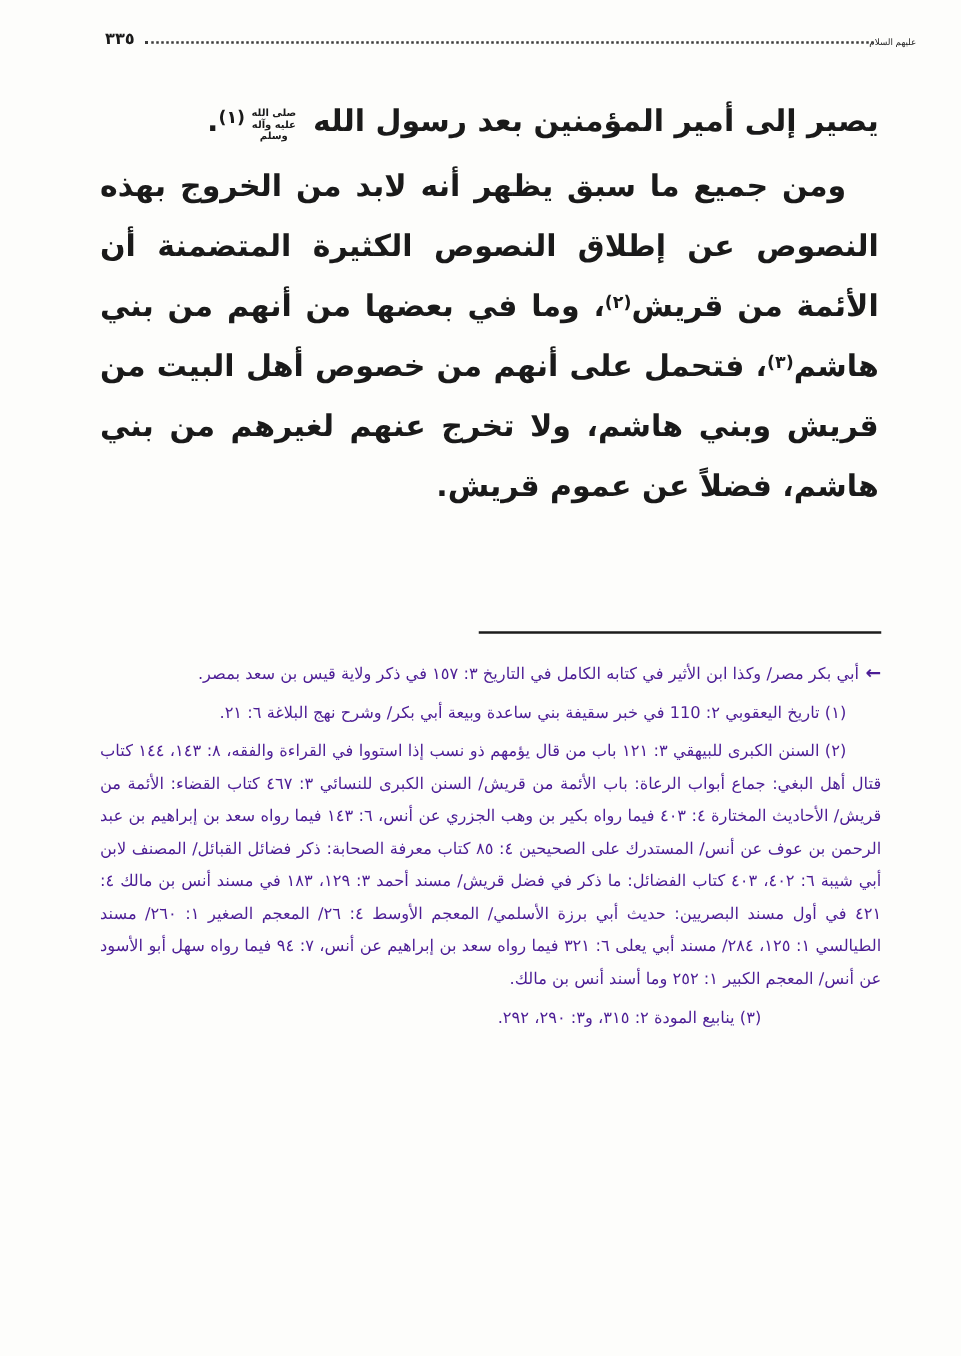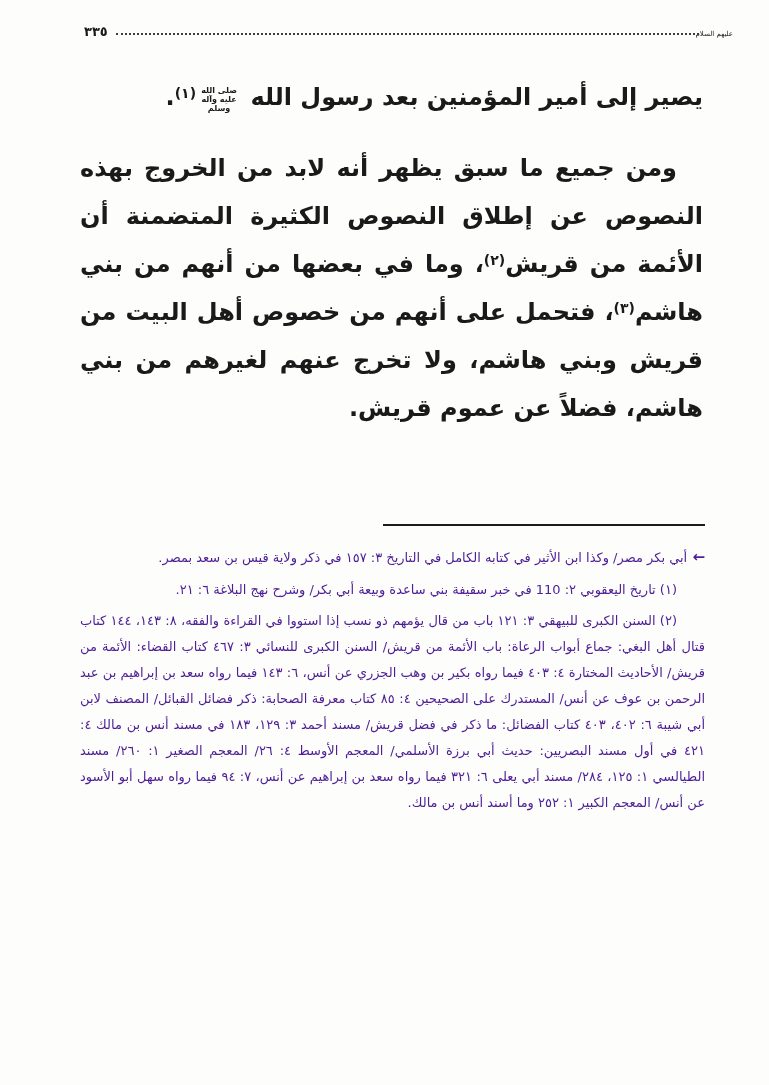--- a/index.html
+++ b/index.html
@@ -47,21 +47,21 @@
   .page-num{font-size:13px;letter-spacing:1px;white-space:nowrap;}
   
   .body-text{
     margin-top:34px;
     padding:0 66px 0 80px;
     font-size:24px;
     font-weight:bold;
     line-height:2.0;
   }
   .body-text p{margin:0 0 14px;text-align:justify;text-indent:26px;}
-  .body-text p:first-child{text-indent:0;margin-bottom:23px;}
+  .body-text p:first-child{text-indent:0;margin-bottom:4px;}
   .fnref{font-size:14px;vertical-align:7px;font-weight:bold;}
   .honorific{
     display:inline-block;width:46px;
     font-size:8px;line-height:1.1;text-align:center;
     vertical-align:-6px;font-weight:bold;
   }
   
   .fn-sep{
     width:322px;height:2px;
     background:var(--rule);
@@ -98,15 +98,16 @@
       <p><span>يصير إلى أمير المؤمنين بعد رسول الله </span><span class="honorific">صلى الله عليه وآله وسلم</span><span class="fnref">(١)</span><span>.</span></p>
       <p><span>ومن جميع ما سبق يظهر أنه لابد من الخروج بهذه النصوص عن إطلاق النصوص الكثيرة المتضمنة أن الأئمة من قريش</span><span class="fnref">(٢)</span><span>، وما في بعضها من أنهم من بني هاشم</span><span class="fnref">(٣)</span><span>، فتحمل على أنهم من خصوص أهل البيت من قريش وبني هاشم، ولا تخرج عنهم لغيرهم من بني هاشم، فضلاً عن عموم قريش.</span></p>
     </main>
 
   <div class="fn-sep"></div>
 
   <section class="footnotes">
       <p><span class="fn-lead fn-arrow">← </span><span>أبي بكر مصر/ وكذا ابن الأثير في كتابه الكامل في التاريخ ٣: ١٥٧ في ذكر ولاية قيس بن سعد بمصر.</span></p>
       <p><span class="fn-lead">(١) </span><span>تاريخ اليعقوبي ٢: 110 في خبر سقيفة بني ساعدة وبيعة أبي بكر/ وشرح نهج البلاغة ٦: ٢١.</span></p>
       <p><span class="fn-lead">(٢) </span><span>السنن الكبرى للبيهقي ٣: ١٢١ باب من قال يؤمهم ذو نسب إذا استووا في القراءة والفقه، ٨: ١٤٣، ١٤٤ كتاب قتال أهل البغي: جماع أبواب الرعاة: باب الأئمة من قريش/ السنن الكبرى للنسائي ٣: ٤٦٧ كتاب القضاء: الأئمة من قريش/ الأحاديث المختارة ٤: ٤٠٣ فيما رواه بكير بن وهب الجزري عن أنس، ٦: ١٤٣ فيما رواه سعد بن إبراهيم بن عبد الرحمن بن عوف عن أنس/ المستدرك على الصحيحين ٤: ٨٥ كتاب معرفة الصحابة: ذكر فضائل القبائل/ المصنف لابن أبي شيبة ٦: ٤٠٢، ٤٠٣ كتاب الفضائل: ما ذكر في فضل قريش/ مسند أحمد ٣: ١٢٩، ١٨٣ في مسند أنس بن مالك ٤: ٤٢١ في أول مسند البصريين: حديث أبي برزة الأسلمي/ المعجم الأوسط ٤: ٢٦/ المعجم الصغير ١: ٢٦٠/ مسند الطيالسي ١: ١٢٥، ٢٨٤/ مسند أبي يعلى ٦: ٣٢١ فيما رواه سعد بن إبراهيم عن أنس، ٧: ٩٤ فيما رواه سهل أبو الأسود عن أنس/ المعجم الكبير ١: ٢٥٢ وما أسند أنس بن مالك.</span></p>
+      <p><span class="fn-lead">(٣) </span><span>ينابيع المودة ٢: ٣١٥، و٣: ٢٩٠، ٢٩٢.</span></p>
     </section>
 
 </div>
 
 </body></html>

